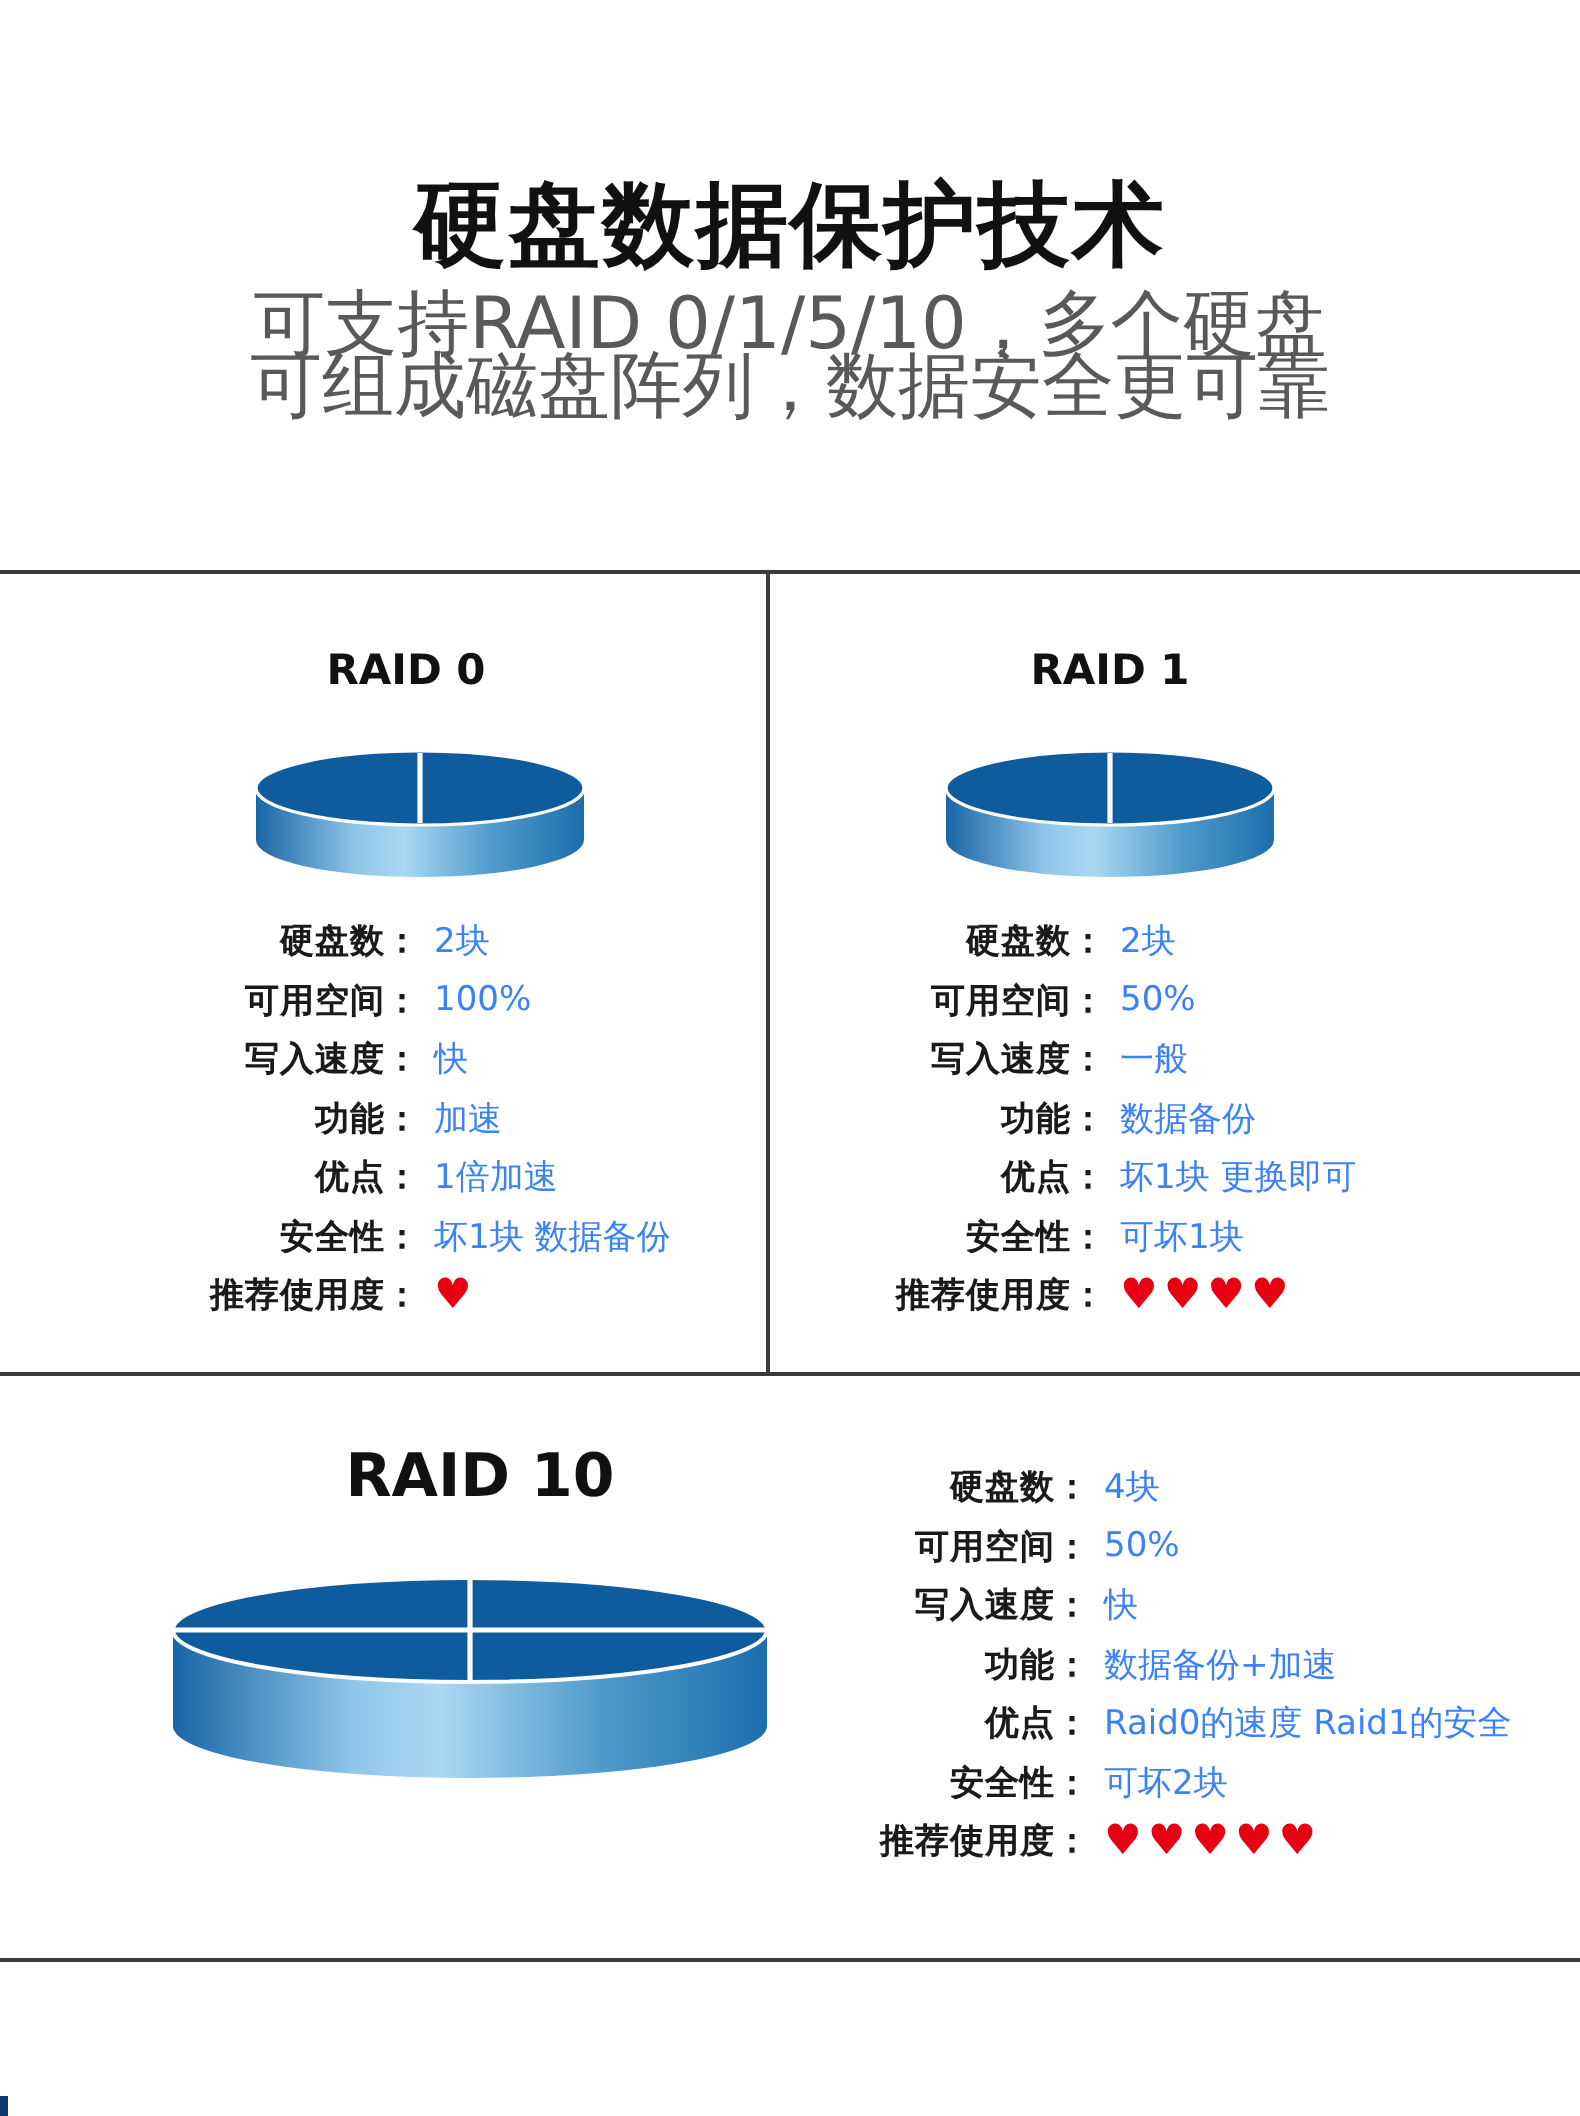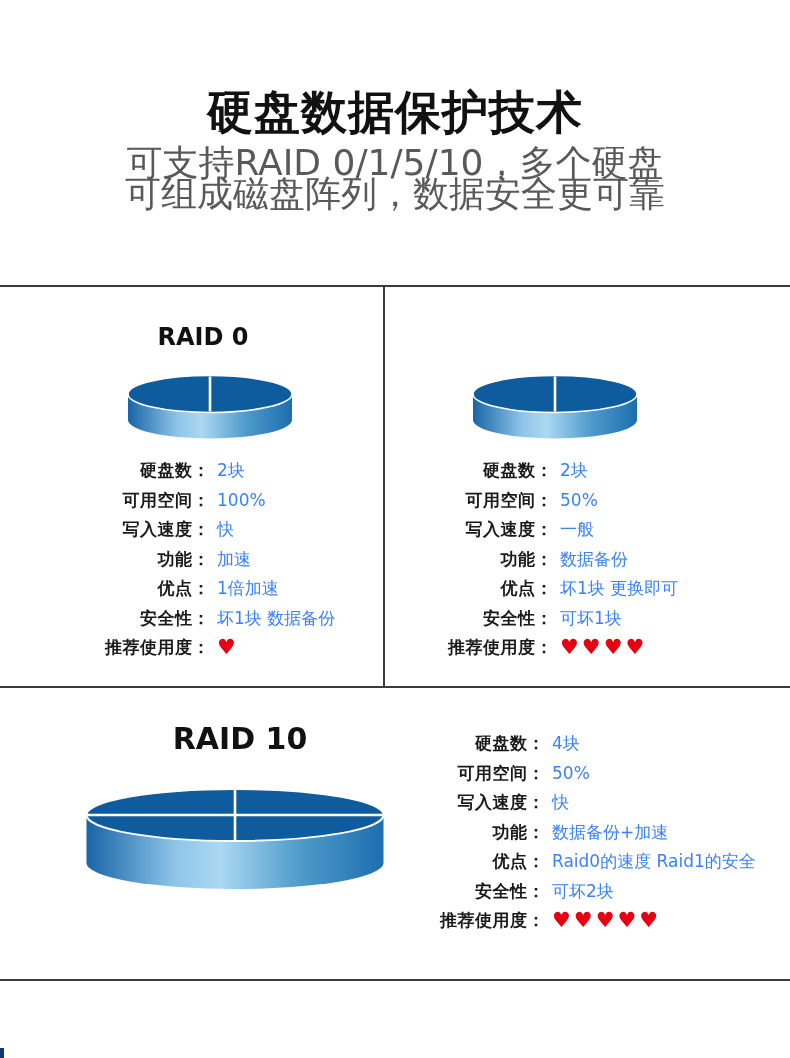--- a/index.html
+++ b/index.html
@@ -24,21 +24,21 @@
   .hline-top    { top:285px; }
   .hline-mid    { top:686px; }
   .hline-bottom { top:979px; }
   .vline { position:absolute; left:383px; top:287px; width:2px; height:399px; background:#3c3c3c; }
   
   .card { position:absolute; top:287px; height:399px; }
   .card-raid0 { left:0;     width:384px; }
   .card-raid1 { left:384px; width:406px; }
   .card-title {
     position:absolute; top:36px; left:0; width:100%;
-    text-align:center; font-size:24px; font-weight:700; color:#111;
+    text-align:center; font-size:21px; font-weight:700; color:#111;
   }
   .card-raid0 .card-title { transform:translateX(11px); }
   .card-raid1 .card-title { transform:translateX(-32px); }
   .disk { position:absolute; line-height:0; }
   .disk-raid0 { left:127px; top:87px; }
   .disk-raid1 { left:88px;  top:87px; }
   
   .specs { position:absolute; top:169px; left:0; width:100%; }
   .spec-row { display:flex; align-items:center; height:29.5px; font-size:17px; white-space:nowrap; }
   .spec-label { font-weight:700; text-align:right; letter-spacing:0.5px; color:#1a1a1a;padding-left:20px; }
@@ -122,20 +122,21 @@
         <span class="spec-value">坏1块 数据备份</span>
       </div>
       <div class="spec-row">
         <span class="spec-label">推荐使用度：</span>
         <span class="hearts">♥</span>
       </div>
     </div>
   </div>
 
   <div class="card card-raid1">
+    <div class="card-title">RAID 1</div>
     <div class="disk disk-raid1">
       <svg width="166" height="66" viewBox="0 0 166 66">
         <defs>
           <linearGradient id="rimGrad1" x1="0" y1="0" x2="1" y2="0">
             <stop offset="0" stop-color="#1865a6"></stop>
             <stop offset="0.3" stop-color="#8ec5e9"></stop>
             <stop offset="0.45" stop-color="#abd8f2"></stop>
             <stop offset="0.72" stop-color="#4e9bcb"></stop>
             <stop offset="1" stop-color="#1d6eae"></stop>
           </linearGradient>

